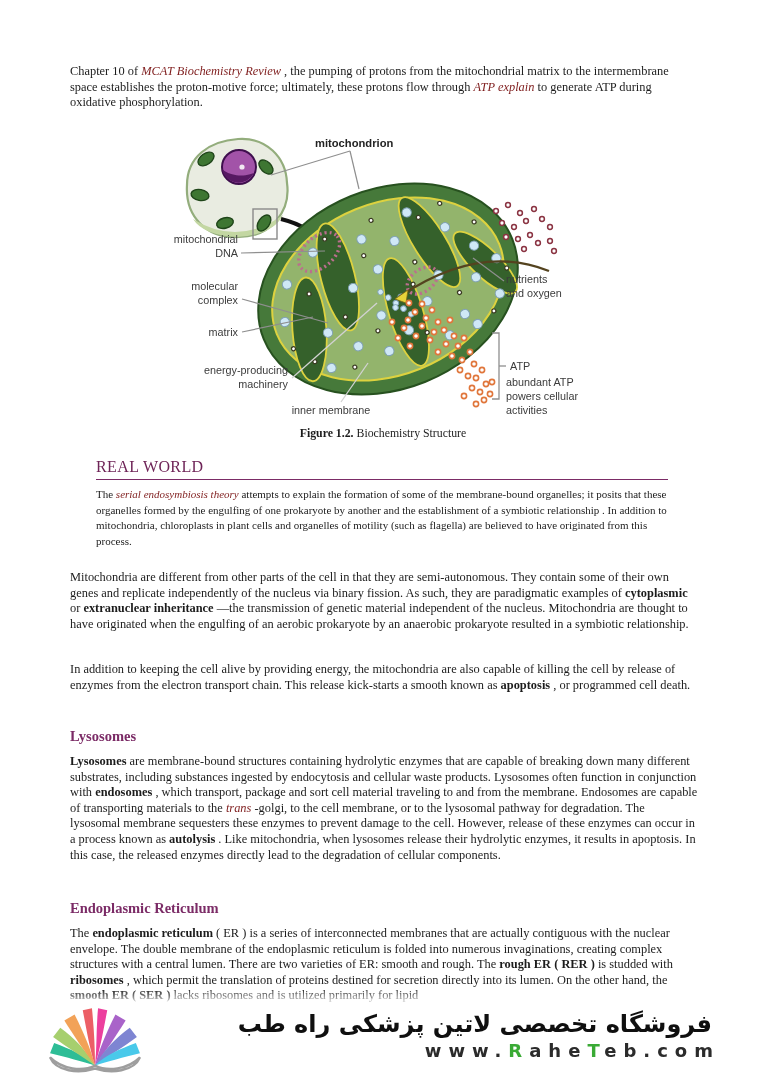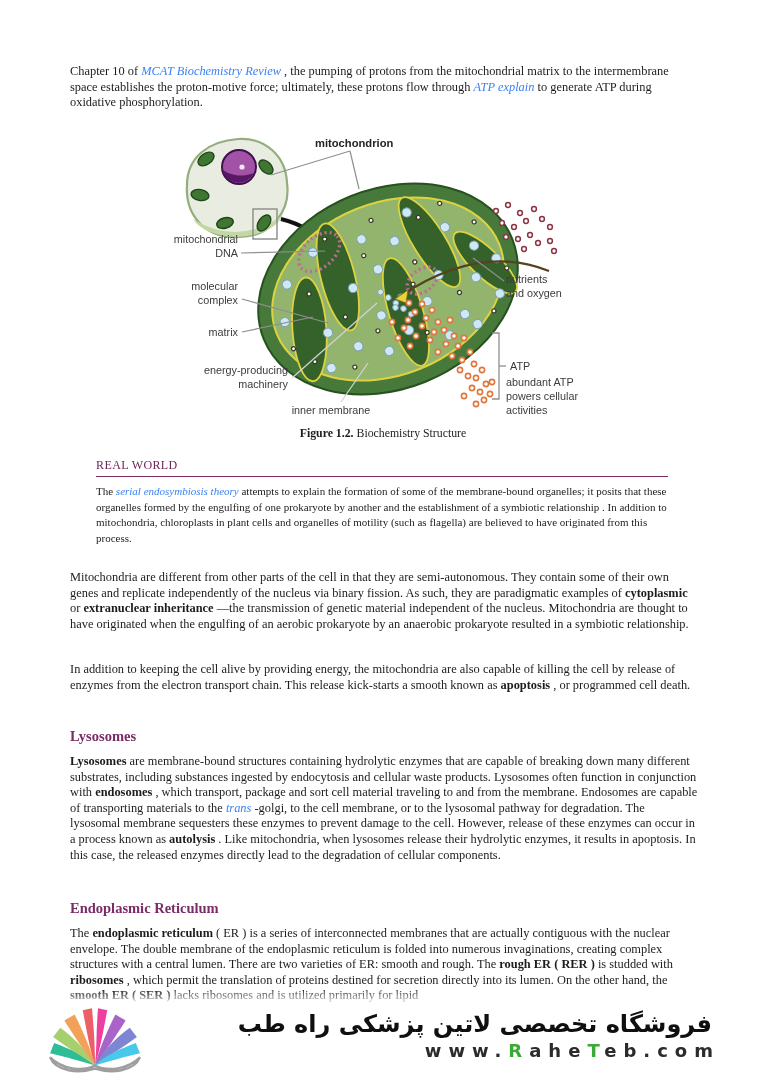--- a/index.html
+++ b/index.html
@@ -2,25 +2,25 @@
 <html><head>
 <meta charset="utf-8">
 <style>
   html,body{margin:0;padding:0;}
   body{
     width:764px;height:1080px;background:#ffffff;position:relative;overflow:hidden;
     font-family:"Liberation Serif", serif;color:#1c1c1c;
   }
   .para{position:absolute;left:70px;width:628px;font-size:12.4px;line-height:15.6px;}
   .r-b{font-weight:bold;margin-top:20px;}
-  .r-ig{font-style:italic;color:#3b82f6;text-align:center;}
+  .r-ig{font-style:italic;color:#7f1d1d;text-align:center;}
   .r-g{color:#3aaa35;}
   .section-h{position:absolute;left:70px;font-size:14.5px;font-weight:bold;color:#7b2b66;}
   .rw-box{position:absolute;left:96px;top:458px;width:572px;}
-  .rw-head{font-size:12px;color:#6e2457;letter-spacing:.4px;padding-bottom:3px;border-bottom:1.2px solid #7b2b66;}
+  .rw-head{font-size:16px;color:#6e2457;letter-spacing:.4px;padding-bottom:3px;border-bottom:1.2px solid #7b2b66;}
   .rw-text{margin-top:7px;font-size:11px;line-height:15.6px;}
   .fig-wrap{position:absolute;left:163px;top:131px;width:440px;height:292px;}
   .fig-caption{position:absolute;left:163px;top:426px;width:440px;text-align:center;font-size:11.8px;}
   .er-wrap{position:absolute;left:70px;top:926px;width:628px;height:78px;overflow:hidden;}
   .er-fade{position:absolute;left:0;right:0;bottom:0;height:15px;
     background:linear-gradient(rgba(255,255,255,0),rgba(255,255,255,.92));}
   .footer-logo{position:absolute;left:48px;top:1006px;width:94px;height:68px;}
   .footer-fa{position:absolute;right:52px;top:1010px;font-family:"DejaVu Sans",sans-serif;
     font-size:24px;font-weight:bold;direction:rtl;color:#0f0f0f;}
   .footer-url{position:absolute;right:44px;top:1040px;font-family:"DejaVu Sans",sans-serif;

